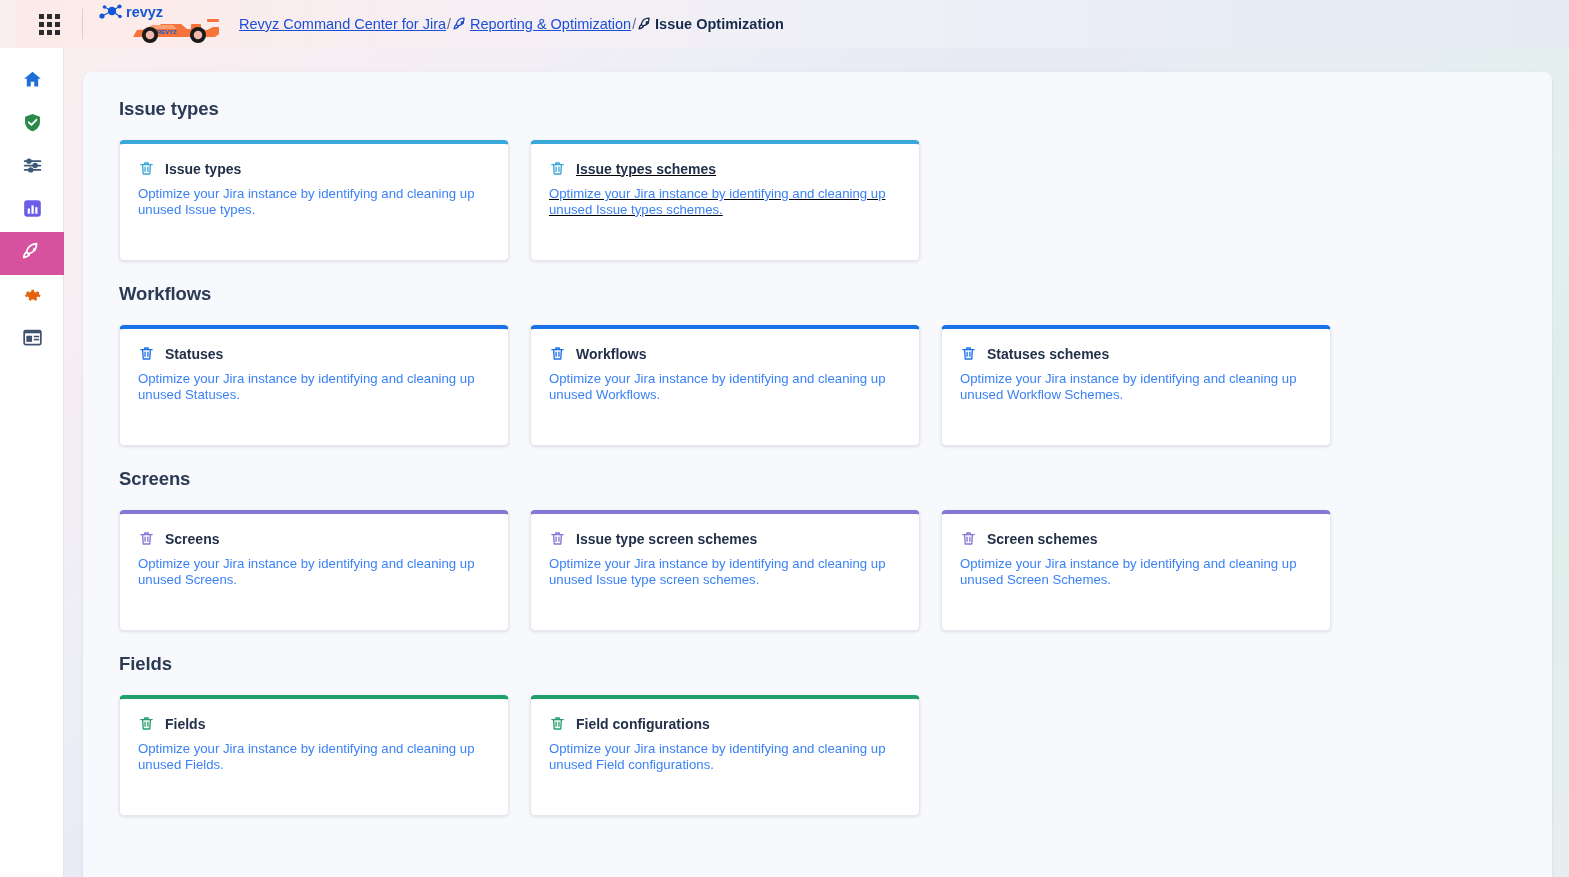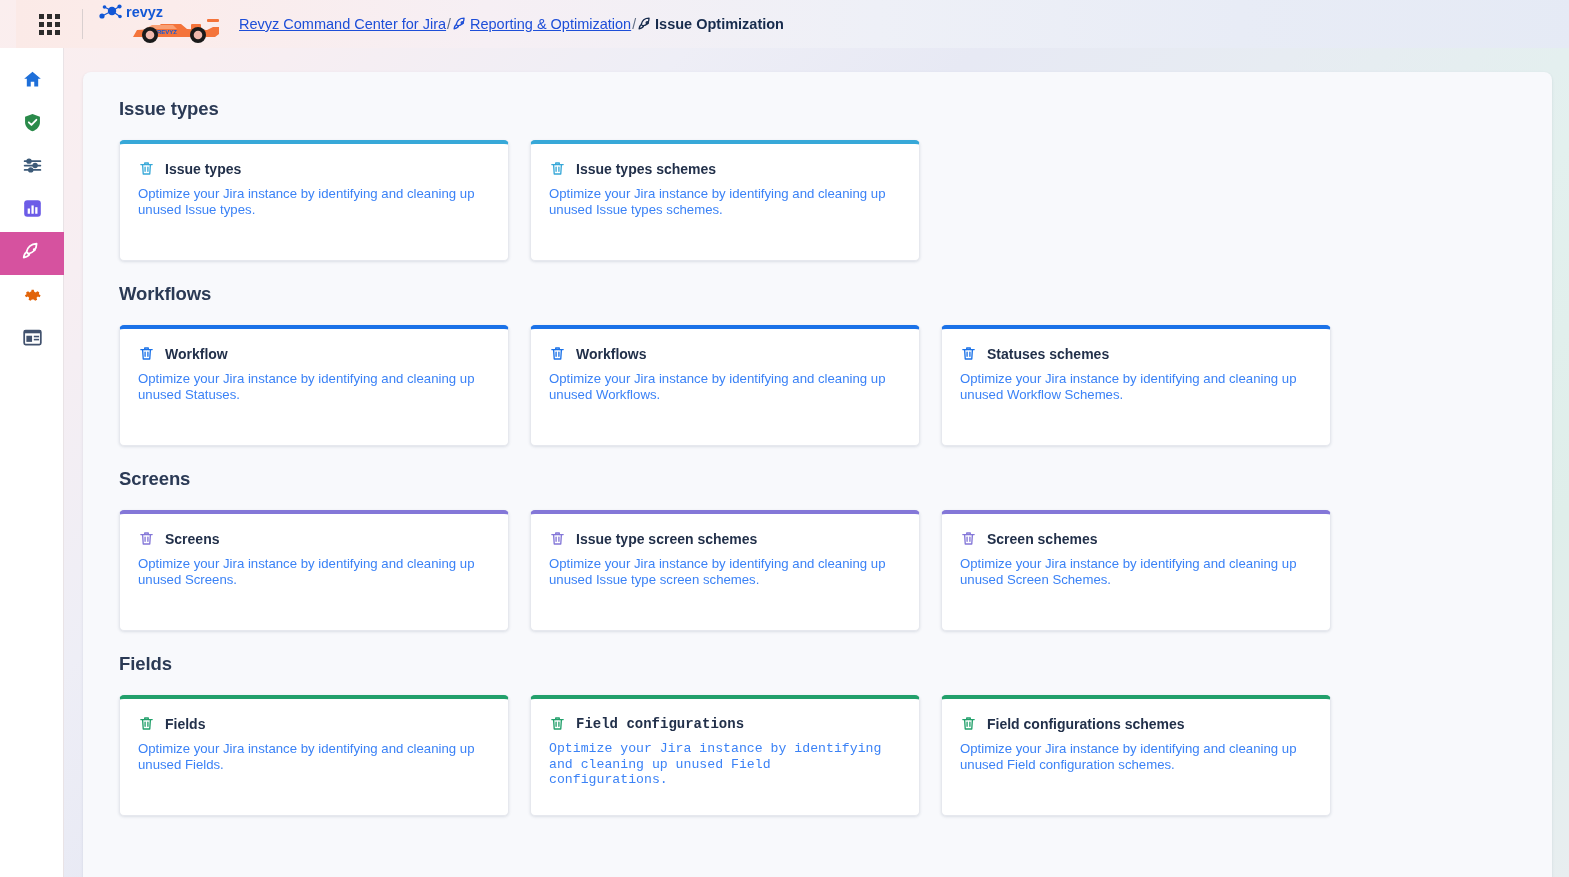--- a/index.html
+++ b/index.html
@@ -343,21 +343,21 @@
       <path d="M4 6.5h16"></path>
       <path d="M9.5 6.5V4.3h5v2.2"></path>
       <path d="M6.5 6.5l.9 13.2h9.2l.9-13.2"></path>
       <path d="M10 10v6M14 10v6"></path>
     </svg>
                 </span>
                 <span class="card-title">Issue types</span>
               </div>
               <p class="card-desc">Optimize your Jira instance by identifying and cleaning up unused Issue types.</p>
             </div>
-            <div class="card" style="border-top-color: rgb(55, 168, 216);">
+            <div class="card" style="border-top-color: rgb(55, 168, 216); text-decoration: underline;">
               <div class="card-head">
                 <span class="trash-icon">
     <svg width="17" height="17" viewBox="0 0 24 24" fill="none" stroke="#37a8d8" stroke-width="1.9" stroke-linecap="round" stroke-linejoin="round">
       <path d="M4 6.5h16"></path>
       <path d="M9.5 6.5V4.3h5v2.2"></path>
       <path d="M6.5 6.5l.9 13.2h9.2l.9-13.2"></path>
       <path d="M10 10v6M14 10v6"></path>
     </svg>
                 </span>
                 <span class="card-title">Issue types schemes</span>
@@ -372,21 +372,21 @@
             <div class="card" style="border-top-color: rgb(27, 114, 232);">
               <div class="card-head">
                 <span class="trash-icon">
     <svg width="17" height="17" viewBox="0 0 24 24" fill="none" stroke="#1b72e8" stroke-width="1.9" stroke-linecap="round" stroke-linejoin="round">
       <path d="M4 6.5h16"></path>
       <path d="M9.5 6.5V4.3h5v2.2"></path>
       <path d="M6.5 6.5l.9 13.2h9.2l.9-13.2"></path>
       <path d="M10 10v6M14 10v6"></path>
     </svg>
                 </span>
-                <span class="card-title">Workflow</span>
+                <span class="card-title">Statuses</span>
               </div>
               <p class="card-desc">Optimize your Jira instance by identifying and cleaning up unused Statuses.</p>
             </div>
             <div class="card" style="border-top-color: rgb(27, 114, 232);">
               <div class="card-head">
                 <span class="trash-icon">
     <svg width="17" height="17" viewBox="0 0 24 24" fill="none" stroke="#1b72e8" stroke-width="1.9" stroke-linecap="round" stroke-linejoin="round">
       <path d="M4 6.5h16"></path>
       <path d="M9.5 6.5V4.3h5v2.2"></path>
       <path d="M6.5 6.5l.9 13.2h9.2l.9-13.2"></path>
@@ -470,46 +470,32 @@
       <path d="M4 6.5h16"></path>
       <path d="M9.5 6.5V4.3h5v2.2"></path>
       <path d="M6.5 6.5l.9 13.2h9.2l.9-13.2"></path>
       <path d="M10 10v6M14 10v6"></path>
     </svg>
                 </span>
                 <span class="card-title">Fields</span>
               </div>
               <p class="card-desc">Optimize your Jira instance by identifying and cleaning up unused Fields.</p>
             </div>
-            <div class="card" style="border-top-color: rgb(34, 160, 107); font-family: Liberation Mono, monospace;">
+            <div class="card" style="border-top-color: rgb(34, 160, 107);">
               <div class="card-head">
                 <span class="trash-icon">
     <svg width="17" height="17" viewBox="0 0 24 24" fill="none" stroke="#22a06b" stroke-width="1.9" stroke-linecap="round" stroke-linejoin="round">
       <path d="M4 6.5h16"></path>
       <path d="M9.5 6.5V4.3h5v2.2"></path>
       <path d="M6.5 6.5l.9 13.2h9.2l.9-13.2"></path>
       <path d="M10 10v6M14 10v6"></path>
     </svg>
                 </span>
                 <span class="card-title">Field configurations</span>
               </div>
               <p class="card-desc">Optimize your Jira instance by identifying and cleaning up unused Field configurations.</p>
-            </div>
-            <div class="card" style="border-top-color: rgb(34, 160, 107);">
-              <div class="card-head">
-                <span class="trash-icon">
-    <svg width="17" height="17" viewBox="0 0 24 24" fill="none" stroke="#22a06b" stroke-width="1.9" stroke-linecap="round" stroke-linejoin="round">
-      <path d="M4 6.5h16"></path>
-      <path d="M9.5 6.5V4.3h5v2.2"></path>
-      <path d="M6.5 6.5l.9 13.2h9.2l.9-13.2"></path>
-      <path d="M10 10v6M14 10v6"></path>
-    </svg>
-                </span>
-                <span class="card-title">Field configurations schemes</span>
-              </div>
-              <p class="card-desc">Optimize your Jira instance by identifying and cleaning up unused Field configuration schemes.</p>
             </div>
           </div>
         </div>
       </div>
   </div>
 
 </div>
 
 </body></html>

